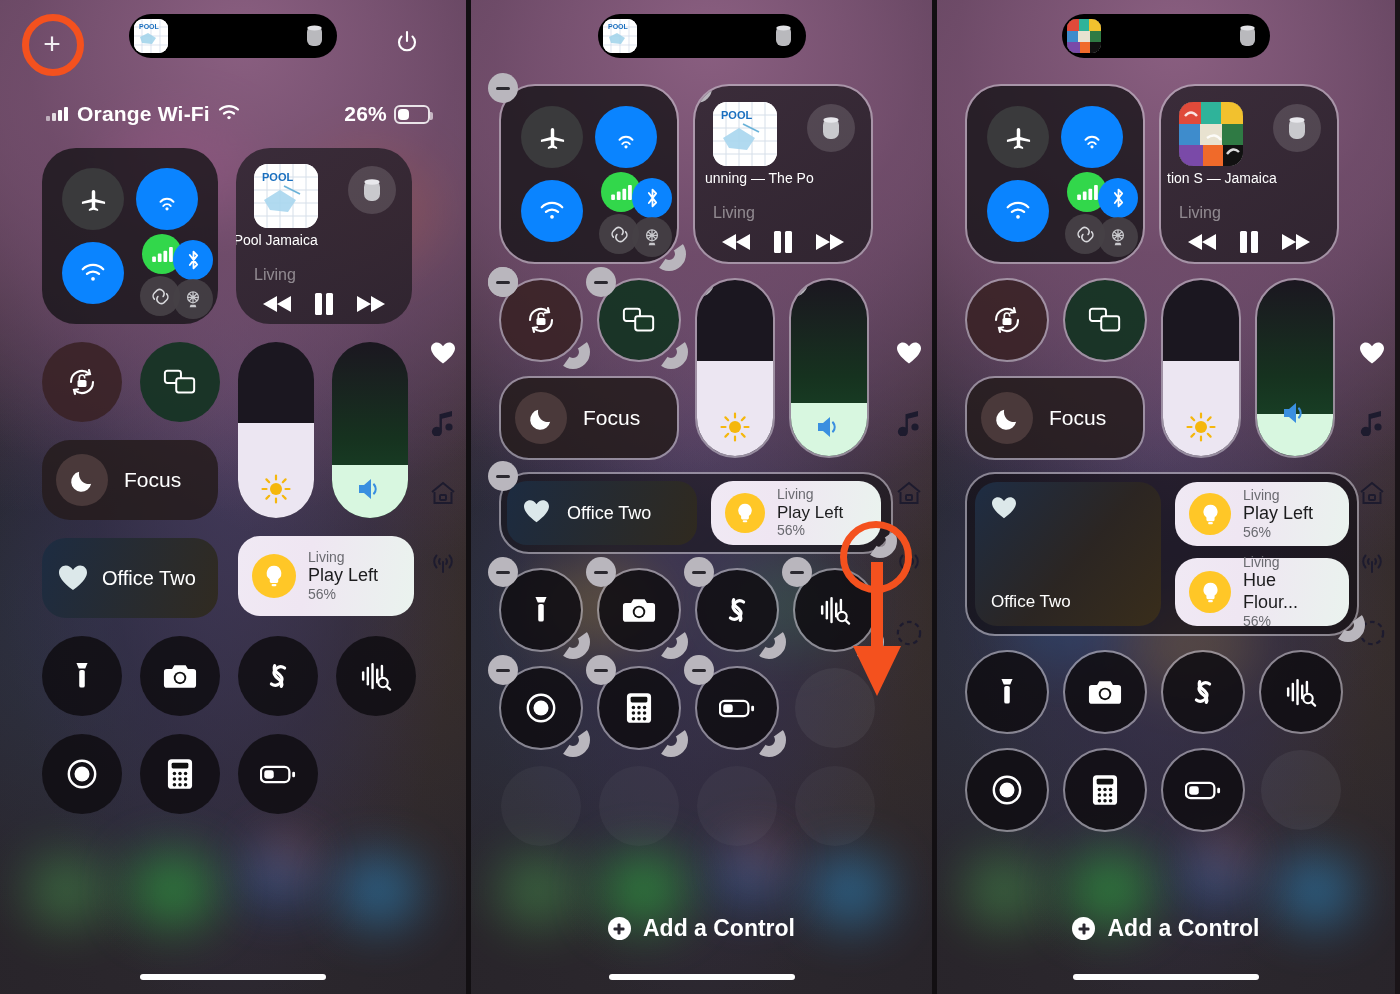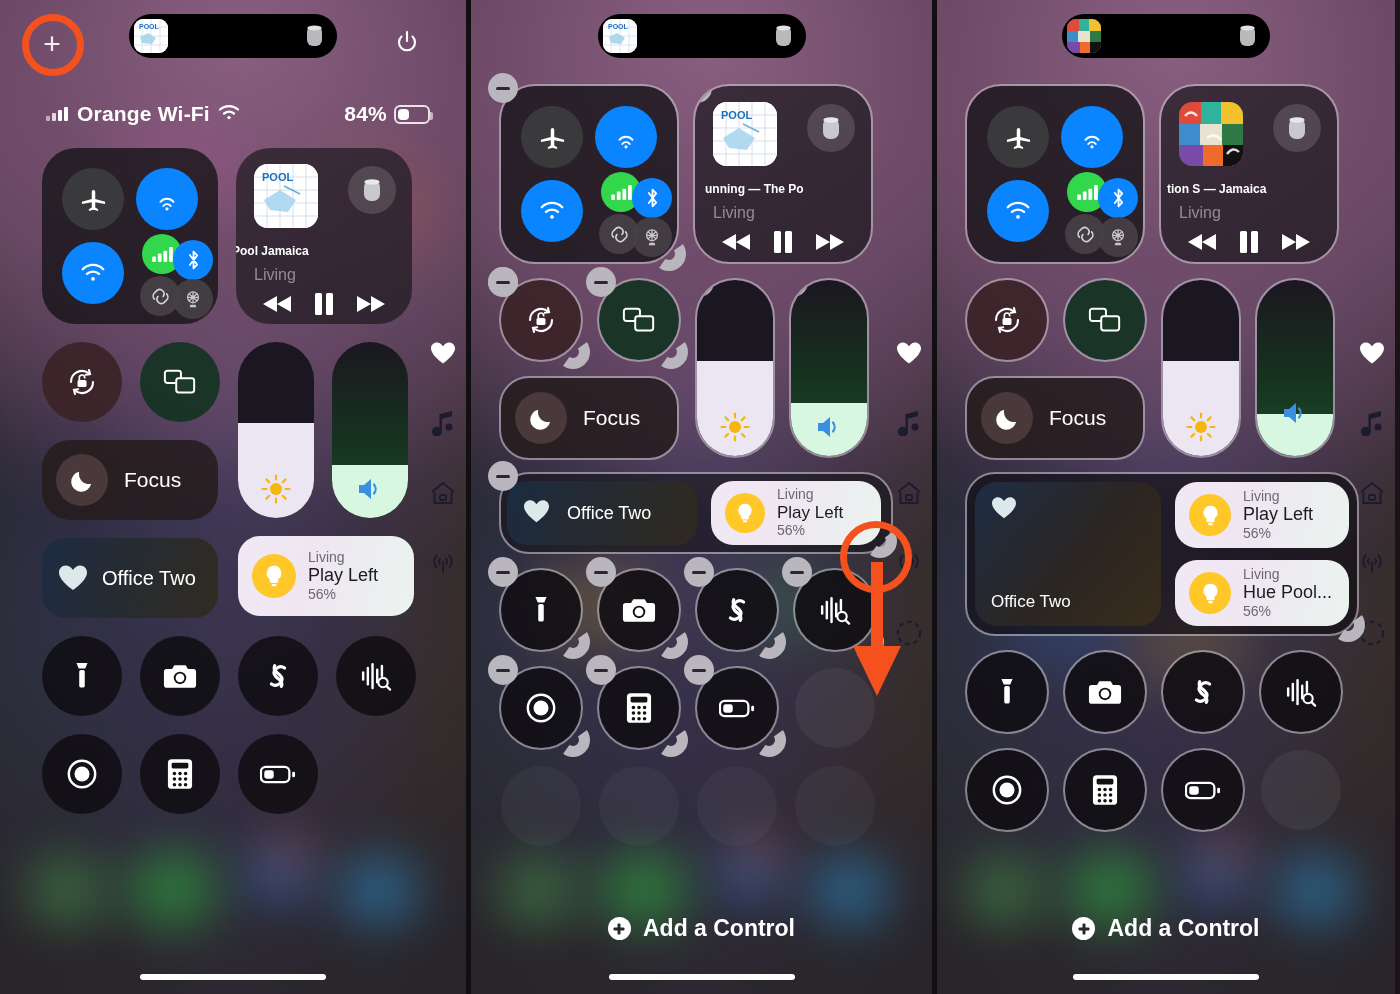--- a/index.html
+++ b/index.html
@@ -102,21 +102,21 @@
   .c-sat  { left: 131px; top: 131px; background: rgba(70,64,70,.9); width:36px; height:36px;}
 
   
   .media {
     width: 176px; height: 176px; border-radius: 34px;
     background: linear-gradient(145deg, rgba(52,40,52,.92), rgba(44,34,44,.92));
     position: relative; overflow: hidden; color: #fff;
   }
   .media .cover { position:absolute; left:18px; top:16px; width:64px; height:64px; border-radius:14px; overflow:hidden; background:#fff;}
   .media .dest { position:absolute; right:16px; top:18px; width:48px; height:48px; border-radius:50%; background:rgba(255,255,255,.14); display:flex; align-items:center; justify-content:center;}
-  .media .title { position:absolute; left:-14px; top:96px; width:220px; font-size:12px; font-weight:700; white-space:nowrap; }
+  .media .title { position:absolute; left:-14px; top:84px; width:220px; font-size:14px; font-weight:400; white-space:nowrap; }
   .media .sub { position:absolute; left:18px; top:118px; font-size:16px; color:rgba(255,255,255,.45); }
   .media .ctl { position:absolute; left:0; right:0; top:144px; display:flex; align-items:center; justify-content:space-around; padding:0 16px; }
   .media .ctl span { color:#fff; }
 
   
   .rt { width: 80px; height: 80px; border-radius: 50%; display:flex; align-items:center; justify-content:center; position:relative; }
   .rt.rot  { background: rgba(58,34,38,.9); }
   .rt.mirr { background: rgba(22,52,36,.95); }
 
   
@@ -272,21 +272,21 @@
           <span>Orange Wi-Fi</span>
           <span>
             <svg viewBox="0 0 24 18" width="24" height="18" fill="none" stroke="#fff" stroke-width="2.2" stroke-linecap="round">
               <path d="M3 6.5 A14 14 0 0 1 21 6.5"></path>
                 <path d="M7 10.5 A8.5 8.5 0 0 1 17 10.5"></path>
               <circle cx="12" cy="14.6" r="1.7" fill="#fff" stroke="none"></circle>
             </svg>
           </span>
         </div>
         <div class="batt-wrap">
-          <span>84%</span>
+          <span>26%</span>
           <span class="batt">
               <i></i>
             </span>
         </div>
       </div>
 
       <div class="cc p1">
 
         <div class="row">
           <div class="conn">
@@ -1130,21 +1130,21 @@
               </div>
               <div class="bulbcard" style="height:68px;">
                 <span class="bulb" style="width:42px;height:42px;">
                     <svg viewBox="0 0 26 26" width="23" height="23" fill="#fff">
                       <path d="M13 2a8 8 0 0 0-4.6 14.5V19a1.6 1.6 0 0 0 1.6 1.6h6a1.6 1.6 0 0 0 1.6-1.6v-2.5A8 8 0 0 0 13 2z"></path>
                       <rect x="10.3" y="21.6" width="5.4" height="2.4" rx="1.2"></rect>
                     </svg>
                   </span>
                 <span>
                   <span class="rm" style="display:block">Living</span>
-                  <span class="nm2" style="display:block">Hue Pool...</span>
+                  <span class="nm2" style="display:block">Hue Flour...</span>
                   <span class="pc" style="display:block">56%</span>
                 </span>
               </div>
             </div>
             <div class="grip" style="right:-8px;bottom:-8px;"></div>
           </div>
         </div>
 
         <div class="apps" style="margin-top:10px;">
           <div class="app editoutline">

